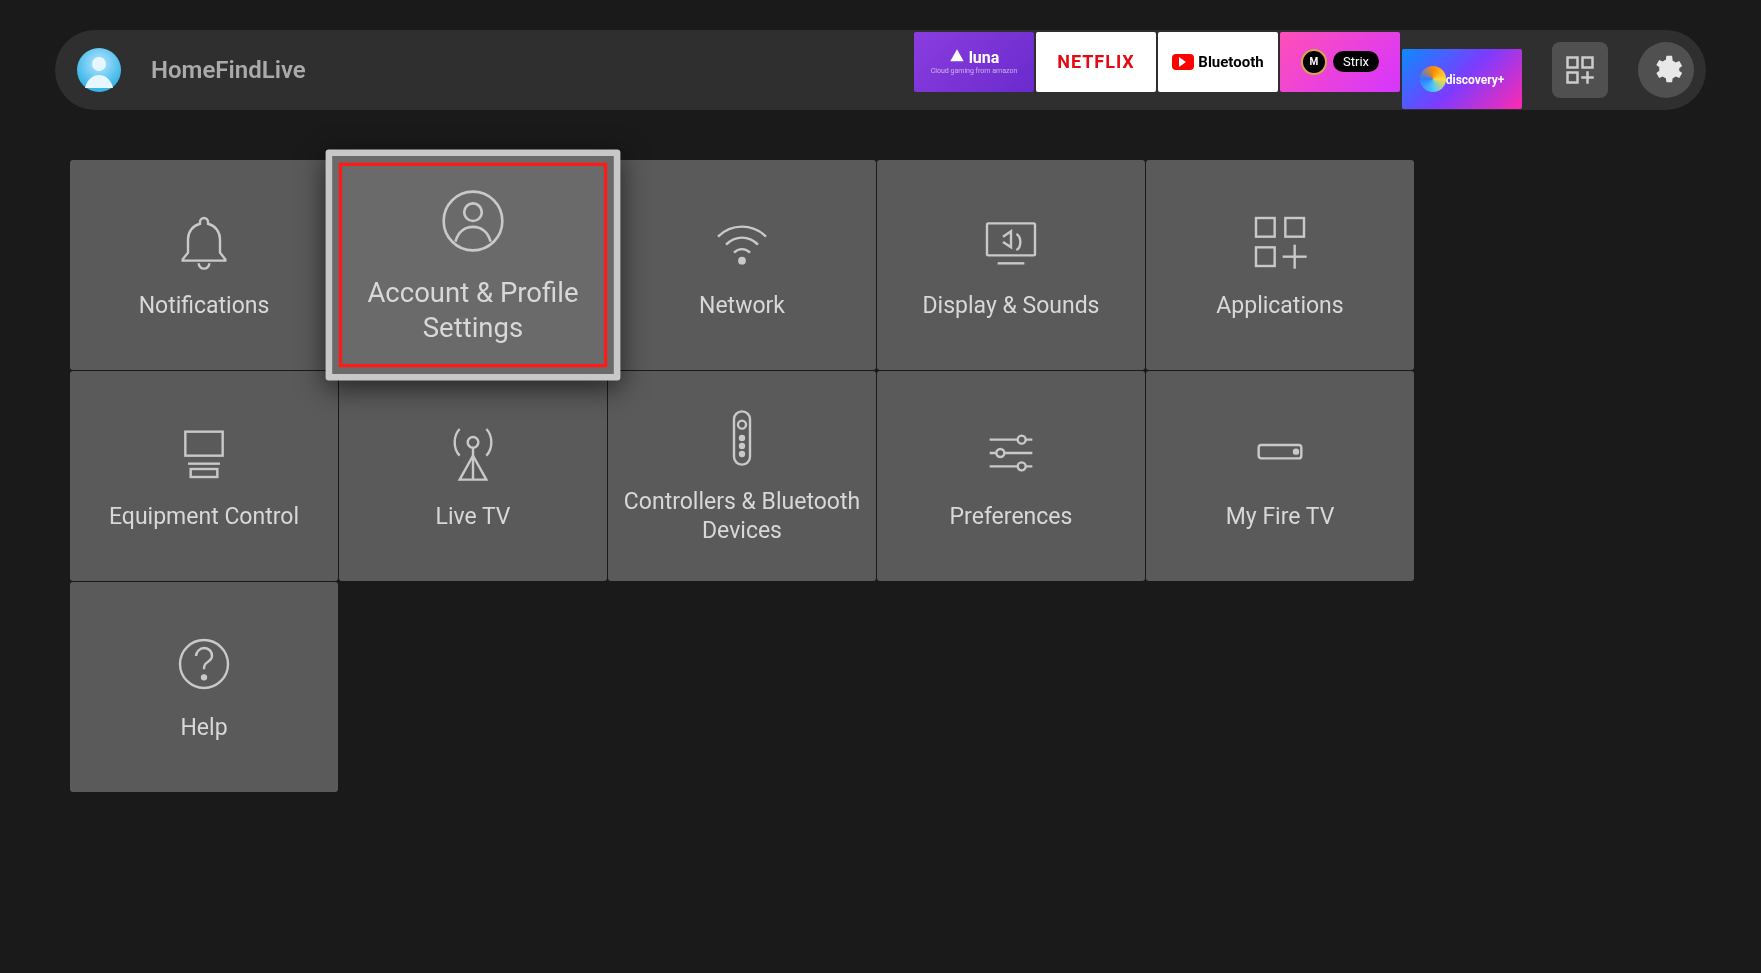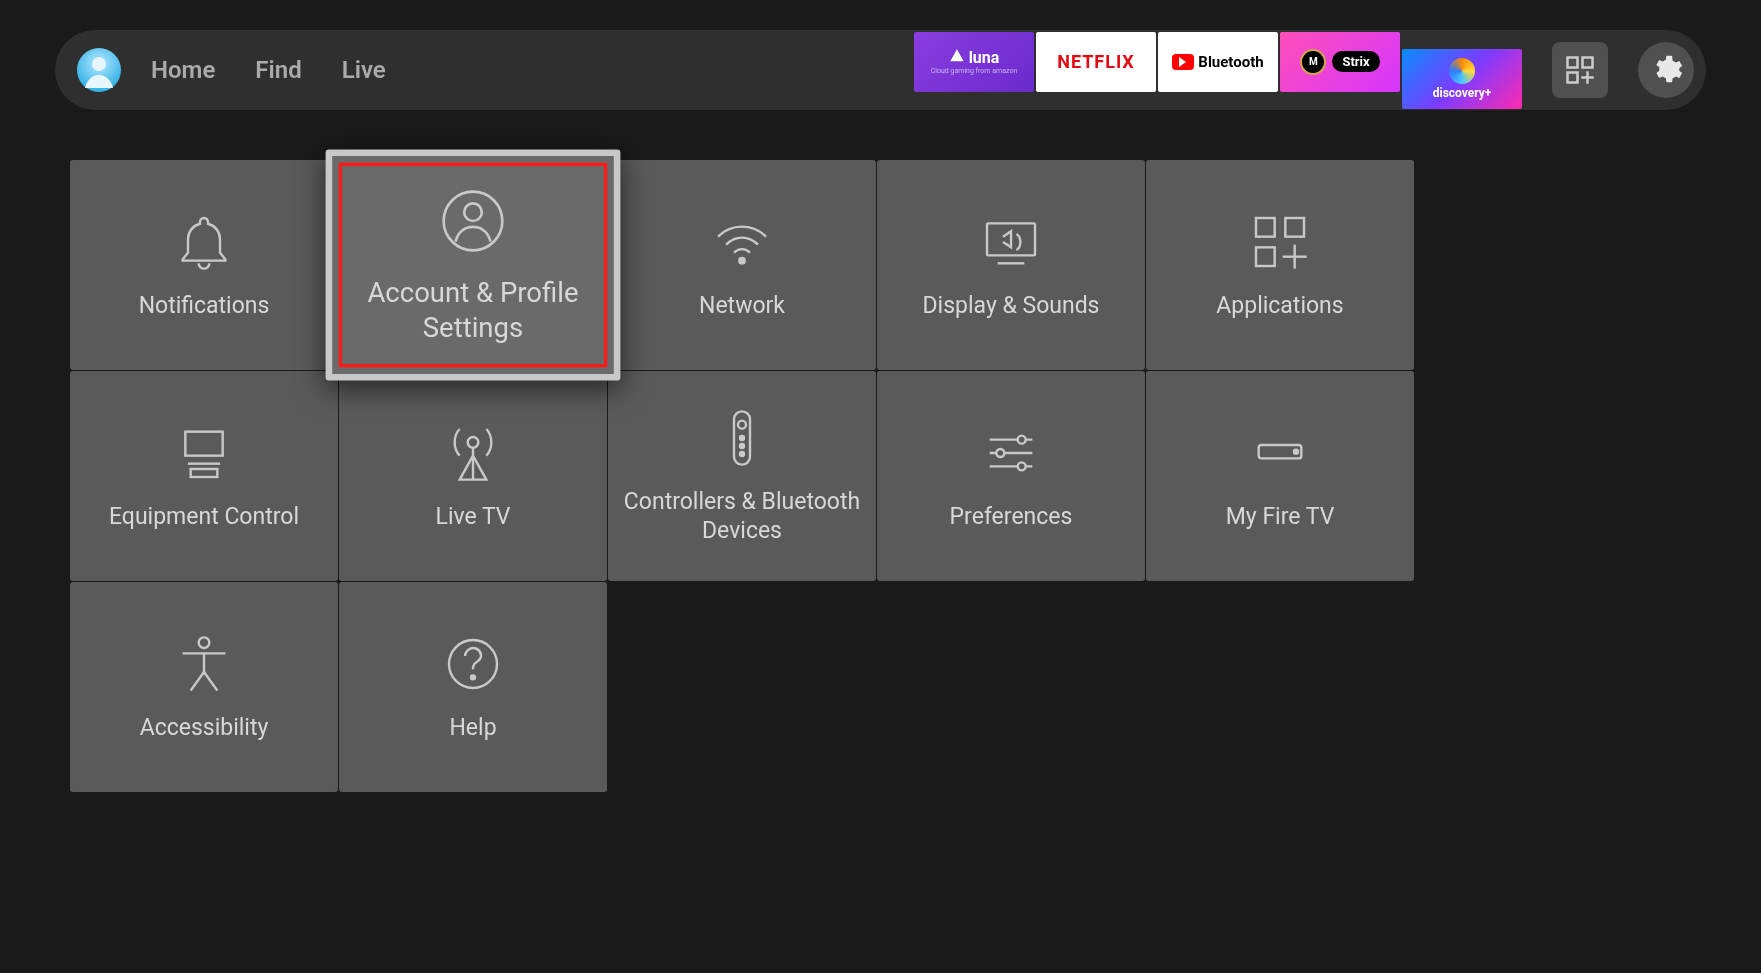--- a/index.html
+++ b/index.html
@@ -23,21 +23,21 @@
   }
   .avatar {
     width: 44px;
     height: 44px;
     border-radius: 50%;
     background: radial-gradient(circle at 50% 35%, #b8e8ff 0%, #3ab5e8 70%);
     position: relative;
     display:flex; align-items:center; justify-content:center;
   }
   .avatar svg { width: 40px; height: 40px; }
-  .nav-links { display: flex; gap: 40px; }
+  .nav-links { display: flex; }
   .nav-link {
     font-size: 24px;
     font-weight: 600;
     color: #aaa;
     cursor: pointer;
   }
   .spacer { flex: 1; }
   .app-tiles { display: flex; gap: 2px; }
   .app-tile {
     width: 120px;
@@ -54,22 +54,22 @@
   .netflix { background:#fff; color:#E50914; letter-spacing:1px; font-size:18px;}
   .stremium{ background:#003a4a; color:#9cd6e8; flex-direction:column; font-size:13px; letter-spacing:2px;}
   .stremium svg{width:22px;height:22px;}
   .stremium small{font-size:7px;letter-spacing:0; opacity:.7;}
   .yttv{ background:#fff; display:flex; align-items:center; justify-content:center; gap:4px;}
   .yttv .pill{ background:#ff0000; width:22px; height:16px; border-radius:4px; position:relative;}
   .yttv .pill::after{content:""; position:absolute; left:7px; top:3px; border-left:7px solid #fff; border-top:5px solid transparent; border-bottom:5px solid transparent;}
   .yttv span{ font-weight:700; font-size:15px; color:#000;}
   .strix{ background:linear-gradient(135deg,#ff4fb8,#d635ff); display:flex; align-items:center; justify-content:center; gap:6px;}
   .strix .badge{ background:#000; border-radius:50%; width:26px;height:26px; display:flex;align-items:center;justify-content:center; color:#fff; font-size:10px; border:2px solid #d4a94a;}
-  .strix .lbl{ background:#000; color:#fff; border-radius:12px; padding:3px 10px; font-size:13px; font-weight:700;}
-  .discovery{ background:linear-gradient(135deg,#0a8cff,#7b3cff,#ff2ab0); flex-direction:column; color:#fff;margin-top:17px;}
+  .strix .lbl{ background:#000; color:#fff; border-radius:12px; padding:3px 10px; font-size:13px; font-weight:400;}
+  .discovery{ background:linear-gradient(135deg,#0a8cff,#7b3cff,#ff2ab0); color:#fff;margin-top:17px;}
   .discovery .globe{ width:26px;height:26px;border-radius:50%; background:conic-gradient(#ff8a00,#ffd93b,#4ac5ff,#2d7bff,#ff8a00);}
   .discovery span{font-size:12px; margin-top:2px;}
   .square-ico{
     width:56px;height:56px; background:#505050; border-radius:8px; display:flex; align-items:center; justify-content:center; cursor:pointer;
   }
   .gear-btn{
     width:56px;height:56px;border-radius:50%; background:#505050; display:flex; align-items:center; justify-content:center; cursor:pointer;
   }
   .grid-wrap{
     margin: 50px 70px 0 70px;
@@ -279,32 +279,20 @@
         <svg viewBox="0 0 48 48">
           <rect x="8" y="18" width="32" height="10" rx="2"></rect>
           <circle cx="36" cy="23" r="1.5" fill="#c9c9c9"></circle>
         </svg>
       </div>
       <div class="lbl">My Fire TV</div>
     </div>
     <div class="tile">
       <div class="ico">
         <svg viewBox="0 0 48 48">
-          <circle cx="24" cy="8" r="4"></circle>
-          <line x1="8" y1="16" x2="40" y2="16"></line>
-          <line x1="24" y1="16" x2="24" y2="30"></line>
-          <line x1="24" y1="30" x2="14" y2="44"></line>
-          <line x1="24" y1="30" x2="34" y2="44"></line>
-        </svg>
-      </div>
-      <div class="lbl">Accessibility</div>
-    </div>
-    <div class="tile">
-      <div class="ico">
-        <svg viewBox="0 0 48 48">
           <circle cx="24" cy="24" r="18"></circle>
           <path d="M18 18c0-3 3-6 6-6s6 2 6 6c0 3-3 4-5 6-1 1-1 2-1 4"></path>
           <circle cx="24" cy="34" r="1.5" fill="#c9c9c9"></circle>
         </svg>
       </div>
       <div class="lbl">Help</div>
     </div>
   </div>
 
 </body></html>

